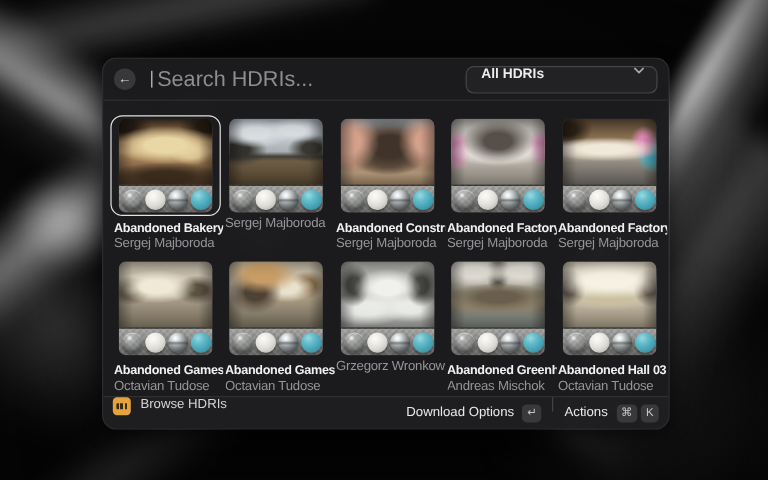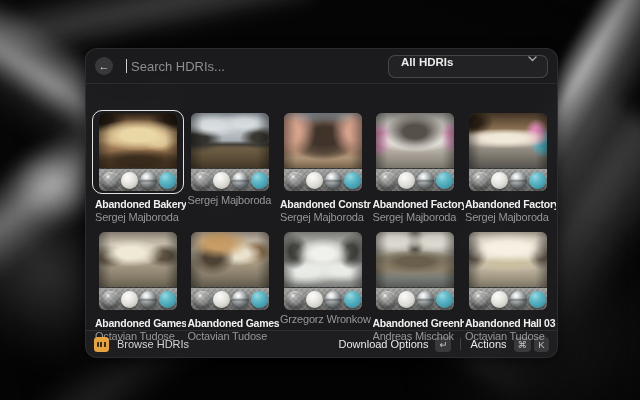--- a/index.html
+++ b/index.html
@@ -33,30 +33,30 @@
   .win{position:absolute;left:85px;top:48px;width:473px;height:310px;border-radius:12px;
     background:rgba(27,27,29,.985);border:1px solid rgba(255,255,255,.08);overflow:hidden;
     box-shadow:0 22px 60px rgba(0,0,0,.75),0 4px 14px rgba(0,0,0,.5);}
 
   
   .hdr{position:absolute;top:0;left:0;right:0;height:34px;display:flex;align-items:center;padding:0 9px;}
   .backbtn{width:18px;height:18px;border-radius:50%;background:rgba(255,255,255,.13);
     display:flex;align-items:center;justify-content:center;color:#dcdcdc;font-size:11px;line-height:1;flex:none;cursor:default;}
   .caret{width:1px;height:14px;background:#cfcfcf;margin-left:13px;flex:none;}
   .srch{flex:1;margin-left:2px;background:transparent;border:none;outline:none;
-    font-size:13px;color:#e8e8e8;}
+    font-size:18px;color:#e8e8e8;}
   .srch::placeholder{color:#8d8d92;}
   .dd{flex:none;width:160px;height:23px;border:1px solid rgba(255,255,255,.17);border-radius:7px;
     background:rgba(255,255,255,.03);display:flex;align-items:flex-start;padding:0 10px 0 12px;cursor:default;}
   .dd-label{flex:1;font-size:11.5px;font-weight:600;color:#ececec;}
   .dd svg{flex:none;}
   .hdr-sep{position:absolute;top:34px;left:0;right:0;height:1px;background:rgba(255,255,255,.08);}
 
   
-  .grid{position:absolute;top:64px;left:9px;display:grid;grid-template-columns:repeat(5,85px);
+  .grid{position:absolute;top:50px;left:9px;display:grid;grid-template-columns:repeat(5,85px);
     column-gap:7.5px;row-gap:8.5px;}
   .cell{width:85px;cursor:default;}
   .frame{border:1.5px solid transparent;border-radius:10px;padding:2px;margin:-3.5px -3.5px 0;}
   .cell.sel .frame{border-color:rgba(255,255,255,.88);}
   .thumb{width:78px;height:78px;border-radius:6px;overflow:hidden;position:relative;background:#333;margin:0 auto;}
   .pano{height:55px;position:relative;}
   .pano::after{content:"";position:absolute;inset:0;
     background:linear-gradient(to right,rgba(0,0,0,.28),transparent 15%,transparent 85%,rgba(0,0,0,.28));
     box-shadow:inset 0 0 14px rgba(0,0,0,.3);}
   .strip{height:23px;position:relative;border-top:1px solid rgba(0,0,0,.45);
@@ -74,21 +74,21 @@
       radial-gradient(circle at 36% 28%,#ffffff 0%,#e9ebeb 12%,#babebf 30%,#7f8587 52%,#4e5456 74%,#34383a 100%);}
   .sph.teal{left:77.5%;background:radial-gradient(circle at 36% 28%,#9ad8e0 0%,#63bcca 30%,#45a2b4 62%,#327f90 100%);}
 
   .title{margin-top:4px;width:91px;height:13px;line-height:13px;font-size:10.5px;font-weight:700;
     letter-spacing:-.25px;color:#f1f1f1;white-space:nowrap;overflow:hidden;}
   .author{width:91px;height:13px;line-height:13px;font-size:11px;letter-spacing:-.2px;
     color:#95959a;white-space:nowrap;overflow:hidden;}
 
   
   .ftr{position:absolute;left:0;right:0;bottom:0;height:27px;border-top:1px solid rgba(255,255,255,.08);
-    background:rgba(255,255,255,.015);display:flex;align-items:center;padding:0 8px;}
+    background:rgba(255,255,255,.015);display:flex;padding:0 8px;}
   .logo{width:15px;height:15px;border-radius:3.5px;background:#e6a23c;position:relative;flex:none;}
   .logo::before{content:"";position:absolute;left:2.5px;top:5px;width:10px;height:5px;
     background:repeating-linear-gradient(90deg,#3a2c10 0 1.8px,rgba(0,0,0,0) 1.8px 3.4px);border-radius:1px;}
   .ftr-label{margin-left:8px;font-size:11px;color:#d4d4d4;}
   .ftr-spacer{flex:1;}
   .act{display:flex;align-items:center;cursor:default;}
   .act-label{font-size:11px;font-weight:400;color:#e9e9e9;margin-right:7px;}
   .kbd{min-width:15px;height:15px;padding:0 4px;border-radius:4px;background:rgba(255,255,255,.12);
     color:#c6c6c6;font-size:9.5px;line-height:15px;text-align:center;}
   .kbd + .kbd{margin-left:3px;}

